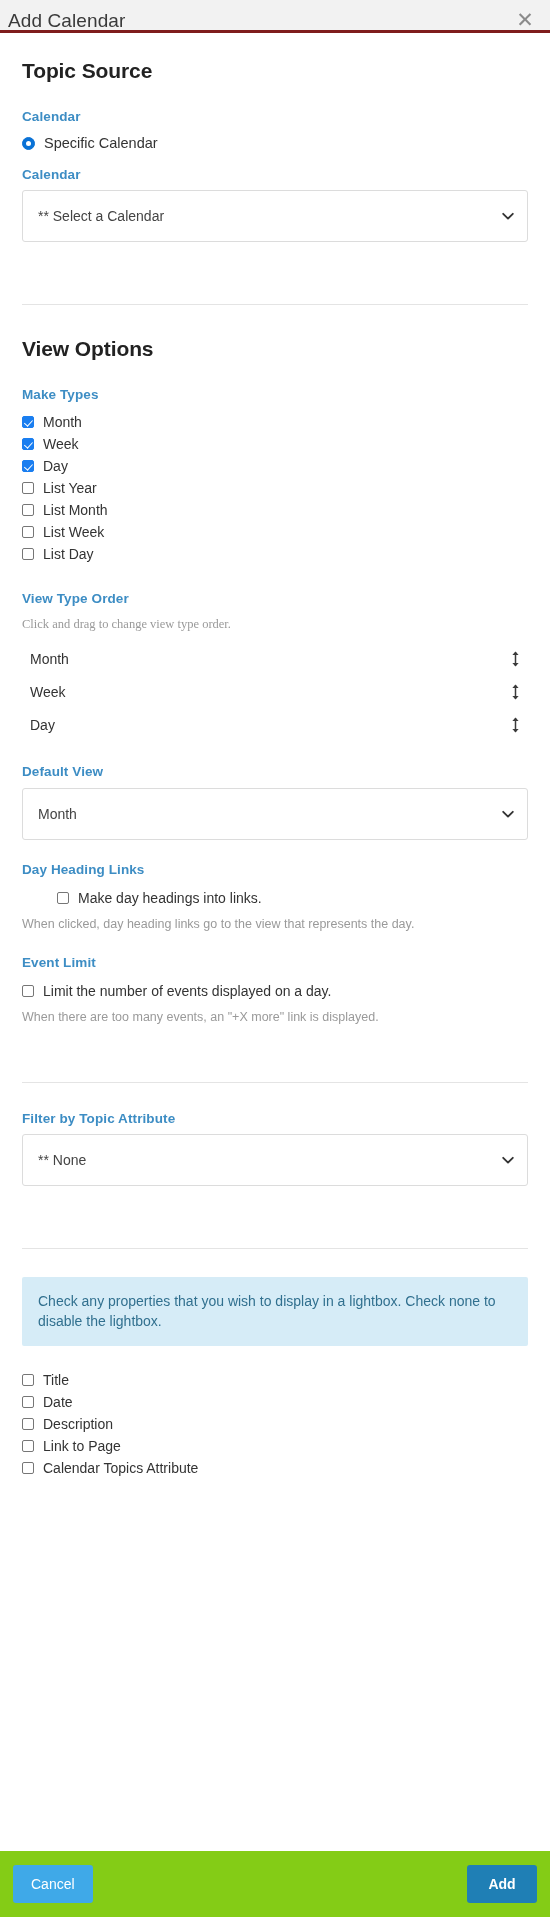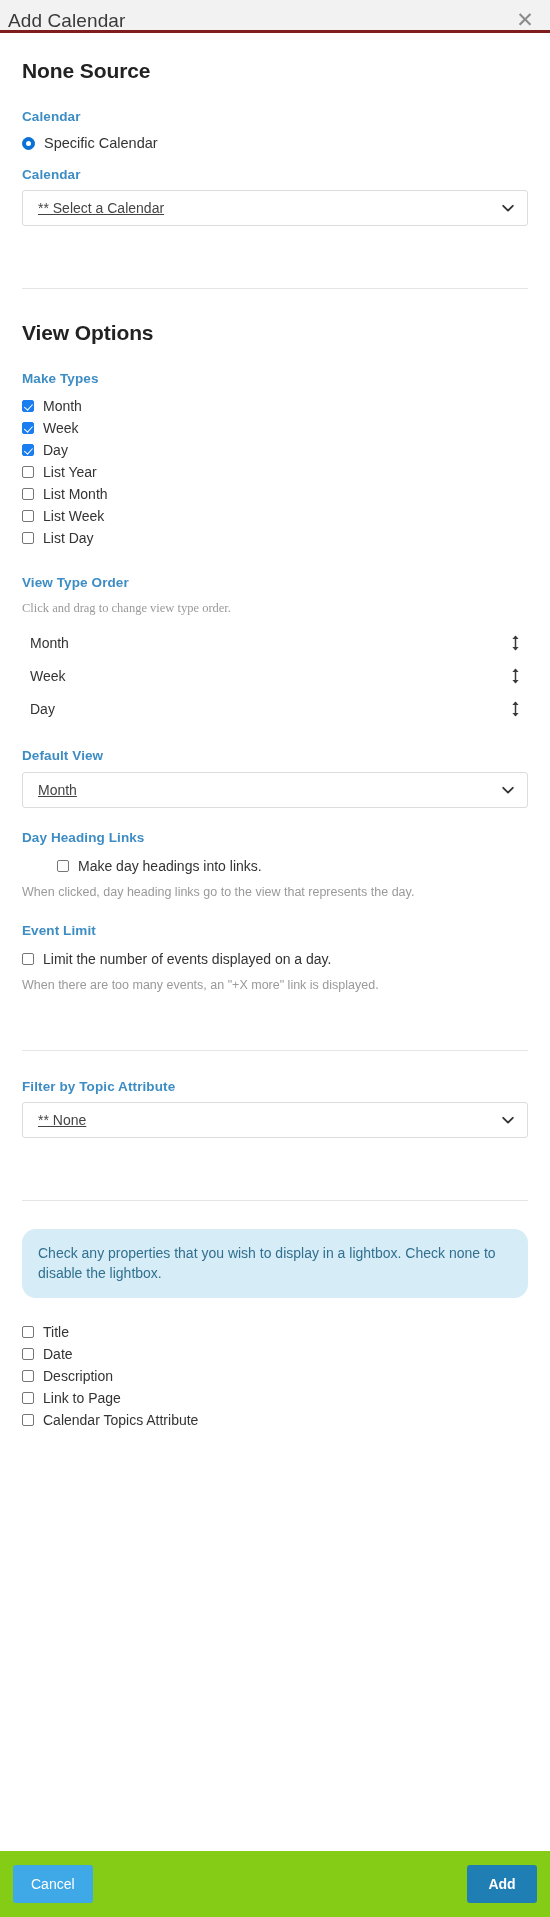--- a/index.html
+++ b/index.html
@@ -113,32 +113,31 @@
     width: 5px; height: 5px;
     margin: -2.5px 0 0 -2.5px;
     border-radius: 50%;
     background: #ffffff;
   }
   .radio-label { font-size: 14.5px; color: #333; }
 
   
   .select {
     width: 100%;
-    height: 36px;
+    height: 52px;
     border: 1px solid #dcdcdc;
     border-radius: 3px;
     background: #ffffff;
     display: flex;
     align-items: center;
     padding: 0 12px 0 15px;
     font-size: 14px;
     color: #444;
     cursor: pointer;
     position: relative;
-    text-decoration: underline;
   }
   .select .chev {
     margin-left: auto;
     width: 14px; height: 14px;
     display: block;
   }
 
   
   .cb-row {
     display: flex;
@@ -195,21 +194,21 @@
     border: 0;
     border-top: 1px solid #e4e4e4;
     margin: 0;
     height: 0;
   }
 
   
   .alert {
     background: #d6ecf7;
     color: #31708f;
-    border-radius: 14px;
+    border-radius: 2px;
     padding: 14px 16px 15px 16px;
     font-size: 14px;
     line-height: 1.45;
   }
 
   
   .modal-footer {
     flex: 0 0 66px;
     height: 66px;
     background: #84cc16;
@@ -248,21 +247,21 @@
 <div class="modal">
 
   <div class="modal-header">
     <div class="modal-title">Add Calendar</div>
     <div class="close-btn">✕</div>
   </div>
 
   <div class="modal-body">
 
     <div class="section">
-      <h2 class="section-title" style="margin-top:24px;">None Source</h2>
+      <h2 class="section-title" style="margin-top:24px;">Topic Source</h2>
 
       <p class="field-label" style="margin-top:26px;">Calendar</p>
 
       <div class="radio-row" style="margin-top:11px;">
         <span class="radio checked"></span>
         <span class="radio-label">Specific Calendar</span>
       </div>
 
       <p class="field-label" style="margin-top:16px;">Calendar</p>
 

